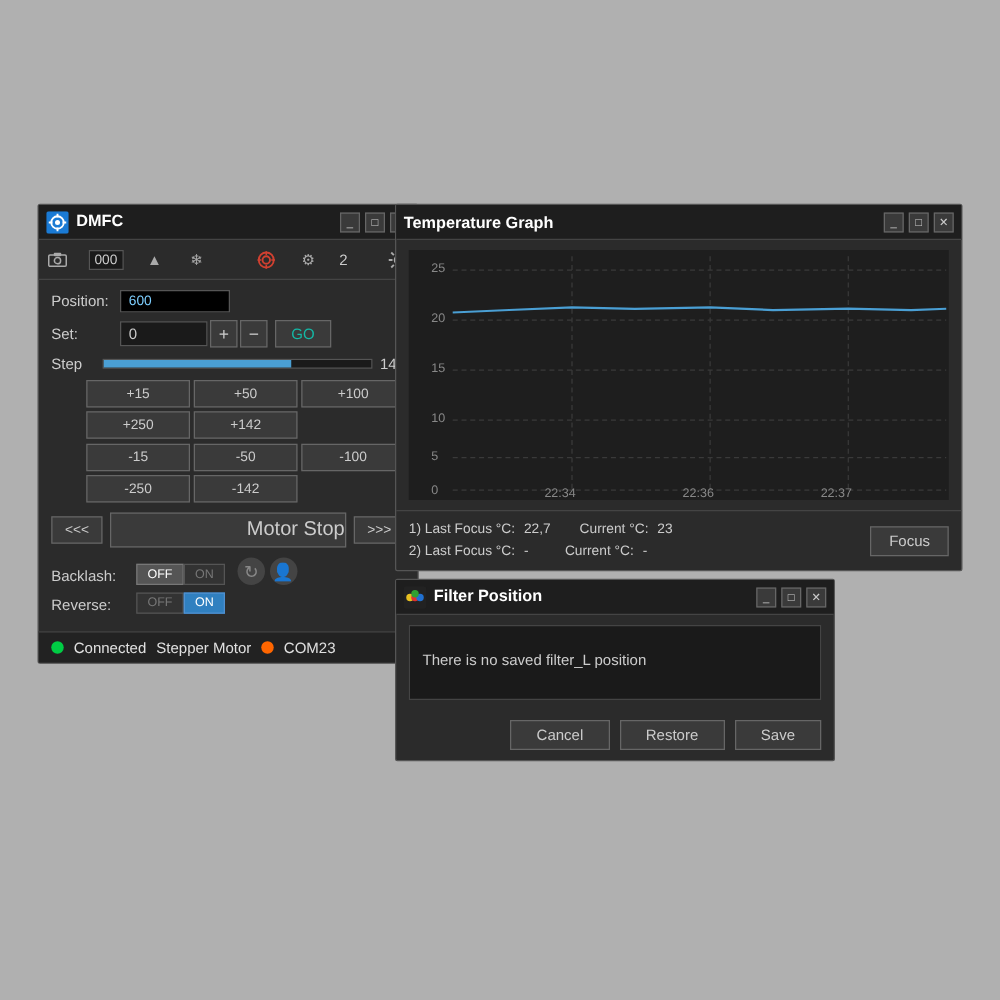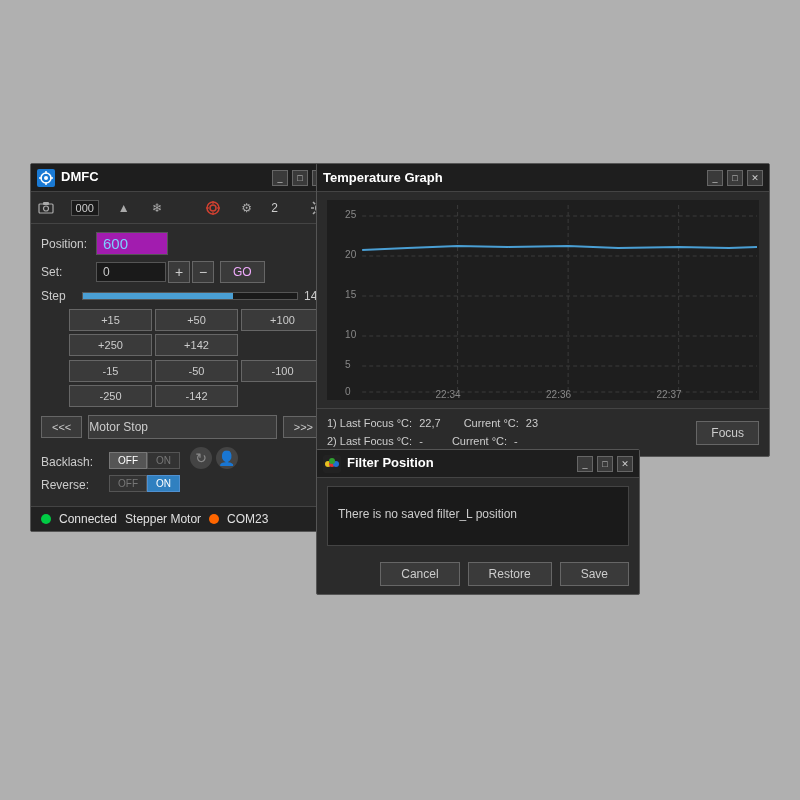--- a/index.html
+++ b/index.html
@@ -109,26 +109,26 @@
       margin-bottom: 6px;
     }
 
     .field-label {
       width: 55px;
       color: #ccc;
       font-size: 12px;
     }
 
     .field-value {
-      background: #a21caf;
+      background: #000000;
       border: 1px solid #555;
       color: #7ecfff;
       padding: 2px 6px;
-      font-size: 15px;
-      width: 72px;
+      font-size: 11px;
+      width: 88px;
     }
 
     .set-row {
       display: flex;
       align-items: center;
       margin-bottom: 6px;
     }
 
     .set-input {
       background: #1a1a1a;
@@ -149,21 +149,21 @@
       display: flex;
       align-items: center;
       justify-content: center;
       font-size: 14px;
       margin-left: 2px;
     }
 
     .go-btn {
       background: #3a3a3a;
       border: 1px solid #666;
-      color: #f0abfc;
+      color: #14b8a6;
       padding: 2px 12px;
       height: 22px;
       cursor: pointer;
       margin-left: 6px;
       font-size: 12px;
     }
 
     .temp-badge {
       background: #1a6fa8;
       color: #fff;
@@ -243,22 +243,22 @@
       font-size: 11px;
     }
 
     .motor-stop-btn {
       flex: 1;
       background: #3a3a3a;
       border: 1px solid #666;
       color: #ccc;
       padding: 4px 0;
       cursor: pointer;
-      font-size: 12px;
-      text-align: left;
+      font-size: 16px;
+      text-align: right;
     }
 
     .toggle-row {
       display: flex;
       align-items: flex-end;
       margin-bottom: 6px;
     }
 
     .toggle-label {
       width: 68px;
@@ -372,23 +372,23 @@
       border: 1px solid #666;
       color: #ccc;
       padding: 4px 14px;
       cursor: pointer;
       font-size: 12px;
       align-self: center;
     }
 
     
     #filter-window {
-      top: 449px;
+      top: 463px;
       left: 316px;
-      width: 324px;
+      width: 352px;
     }
 
     .filter-content {
       background: #1a1a1a;
       margin: 8px 10px;
       padding: 20px 10px;
       min-height: 60px;
       border: 1px solid #444;
       color: #ccc;
       font-size: 12px;

